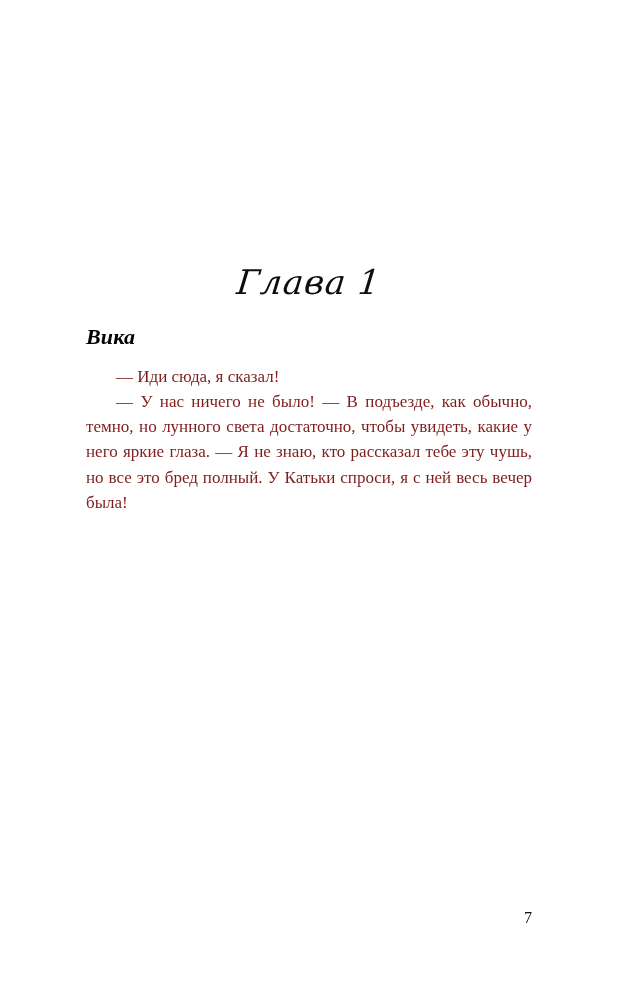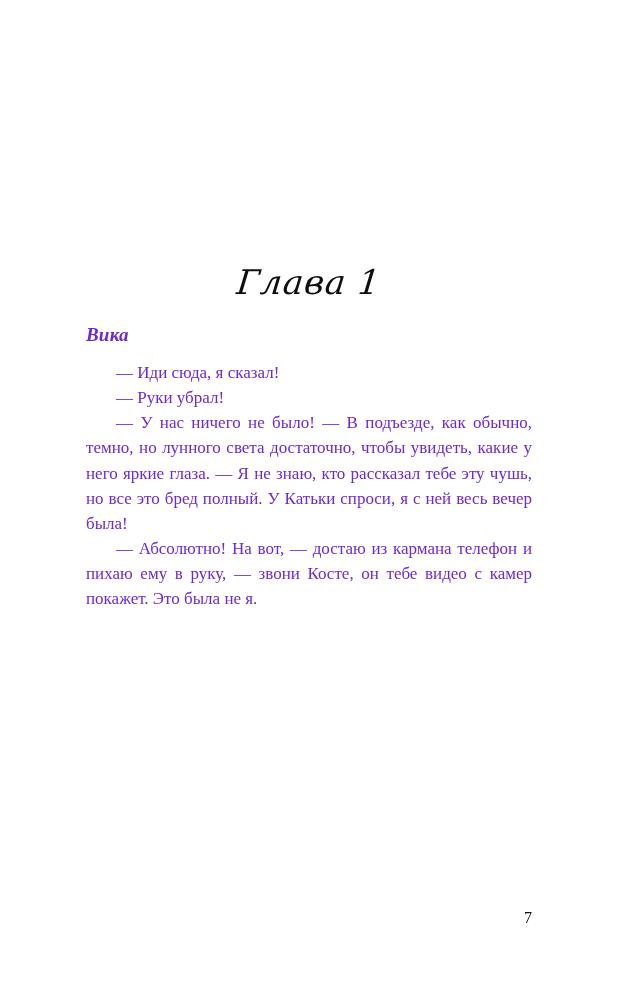--- a/index.html
+++ b/index.html
@@ -37,32 +37,32 @@
     letter-spacing: 1px;
     color: #0d0d0d;
     text-align: center;
     margin: 0 0 22px 0;
     transform: skewX(-6deg);
   }
   .pov-name {
     font-family: "Liberation Serif", serif;
     font-style: italic;
     font-weight: 700;
-    font-size: 19px;
-    color: #6d28d9;
+    font-size: 22px;
+    color: #000000;
     margin: 0 0 14px 0;
     letter-spacing: 0.2px;
   }
   .body-text p {
     margin: 0;
     font-size: 17px;
     line-height: 1.48;
     text-align: justify;
     text-indent: 30px;
-    color: #6d28d9;
+    color: #7f1d1d;
     hyphens: manual;
   }
   .page-number {
     position: absolute;
     left: 0;
     top: 647px;
     width: 446px;
     text-align: right;
     font-size: 16px;
     color: #111111;
@@ -73,20 +73,18 @@
 
 <div class="page">
   <div class="content">
 
     <h1 class="chapter-title">Глава 1</h1>
 
     <div class="pov-name">Вика</div>
 
     <div class="body-text">
       <p>— Иди сюда, я сказал!</p>
-      <p>— Руки убрал!</p>
       <p>— У нас ничего не было! — В подъезде, как обычно, темно, но лунного света достаточно, чтобы увидеть, какие у него яркие глаза. — Я не знаю, кто рассказал тебе эту чушь, но все это бред полный. У Катьки спроси, я с ней весь вечер была!</p>
-      <p>— Абсолютно! На вот, — достаю из кармана телефон и пихаю ему в руку, — звони Косте, он тебе видео с камер покажет. Это была не я.</p>
     </div>
 
     <div class="page-number">7</div>
   </div>
 </div>
 
 </body></html>

